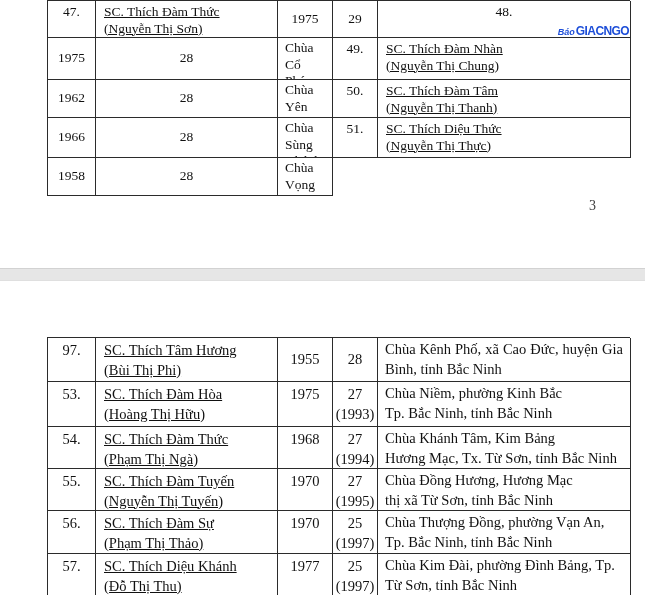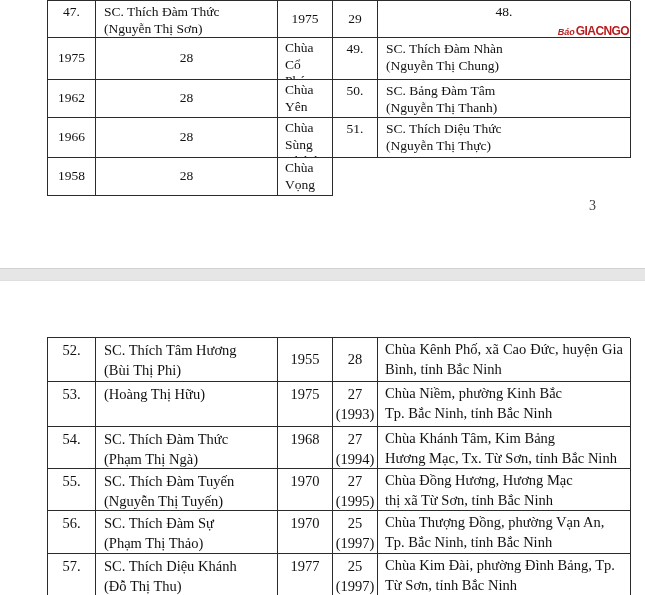--- a/index.html
+++ b/index.html
@@ -13,32 +13,32 @@
     display:grid;grid-template-columns:48px 182px 55px 45px 253px;
     border-top:1px solid #2b2b2b;border-left:1px solid #2b2b2b;
   }
   .tbl-1{top:0;grid-template-rows:37px 42px 38px 40px 38px;font-size:13.5px;line-height:16.5px;}
   .tbl-2{top:337px;grid-template-rows:44px 45px 42px 42px 43px 46px;font-size:14.5px;line-height:19.5px;}
   .cell{
     box-sizing:border-box;overflow:hidden;
     border-right:1px solid #2b2b2b;border-bottom:1px solid #2b2b2b;
   }
   .cell-no{text-align:center;padding-top:3px;}
-  .cell-name{padding:3px 4px 0 8px;}
+  .cell-name{padding:3px 4px 0 8px;text-decoration:underline;}
   .cell-mid{display:flex;flex-direction:column;justify-content:center;text-align:center;}
   .cell-mid.top{justify-content:flex-start;padding-top:3px;}
   .cell-addr{padding:2px 7px 0 7px;text-align:justify;}
   
   .pagenum{position:absolute;left:589px;top:198px;font-size:14px;color:#3d3d3d;}
   .band{
     position:absolute;left:0;top:268px;width:645px;height:13px;box-sizing:border-box;
     background:#e6e6e6;border-top:1px solid #d2d2d2;border-bottom:1px solid #dfdfdf;
   }
   .wm{
-    position:absolute;top:21px;right:16px;white-space:nowrap;color:#b91c1c;
+    position:absolute;top:21px;right:16px;white-space:nowrap;color:#1d4ed8;
     font-family:"Liberation Sans","DejaVu Sans",sans-serif;
   }
   .wm-prefix{font-size:9px;font-weight:700;font-style:italic;margin-right:1px;}
   .wm-main{font-size:12px;font-weight:700;letter-spacing:-0.6px;}
 </style>
 </head>
 <body>
 
 <div id="screen">
 
@@ -82,21 +82,21 @@
         <div class="cell cell-mid cell-age">
           <div>28</div>
         </div>
         <div class="cell cell-addr">
           <div>Chùa Yên Lâm, xã Bằng An, huyện Quế Võ, tỉnh Bắc Ninh</div>
         </div>
         <div class="cell cell-no">
           <div>50.</div>
         </div>
         <div class="cell cell-name">
-          <div>SC. Bảng Đàm Tâm</div>
+          <div>SC. Thích Đàm Tâm</div>
           <div>(Nguyễn Thị Thanh)</div>
         </div>
         <div class="cell cell-mid cell-year">
           <div>1966</div>
         </div>
         <div class="cell cell-mid cell-age">
           <div>28</div>
         </div>
         <div class="cell cell-addr">
           <div>Chùa Sùng Khánh, xã Tam Sơn, thị xã Từ Sơn, tỉnh Bắc Ninh</div>
@@ -120,39 +120,40 @@
       </div>
     <div class="pagenum">3</div>
     <div class="wm"><span class="wm-prefix">Báo</span><span class="wm-main">GIACNGO</span></div>
   </section>
 
   <div class="band"></div>
 
   <section>
     <div class="tbl tbl-2" id="table2">
         <div class="cell cell-no">
-          <div>52.</div>
+          <div>97.</div>
         </div>
         <div class="cell cell-name">
           <div>SC. Thích Tâm Hương</div>
           <div>(Bùi Thị Phi)</div>
         </div>
         <div class="cell cell-mid cell-year">
           <div>1955</div>
         </div>
         <div class="cell cell-mid cell-age">
           <div>28</div>
         </div>
         <div class="cell cell-addr">
           <div>Chùa Kênh Phố, xã Cao Đức, huyện Gia Bình, tỉnh Bắc Ninh</div>
         </div>
         <div class="cell cell-no">
           <div>53.</div>
         </div>
         <div class="cell cell-name">
+          <div>SC. Thích Đàm Hòa</div>
           <div>(Hoàng Thị Hữu)</div>
         </div>
         <div class="cell cell-mid cell-year top">
           <div>1975</div>
         </div>
         <div class="cell cell-mid cell-age top">
           <div>27</div>
           <div>(1993)</div>
         </div>
         <div class="cell cell-addr">

